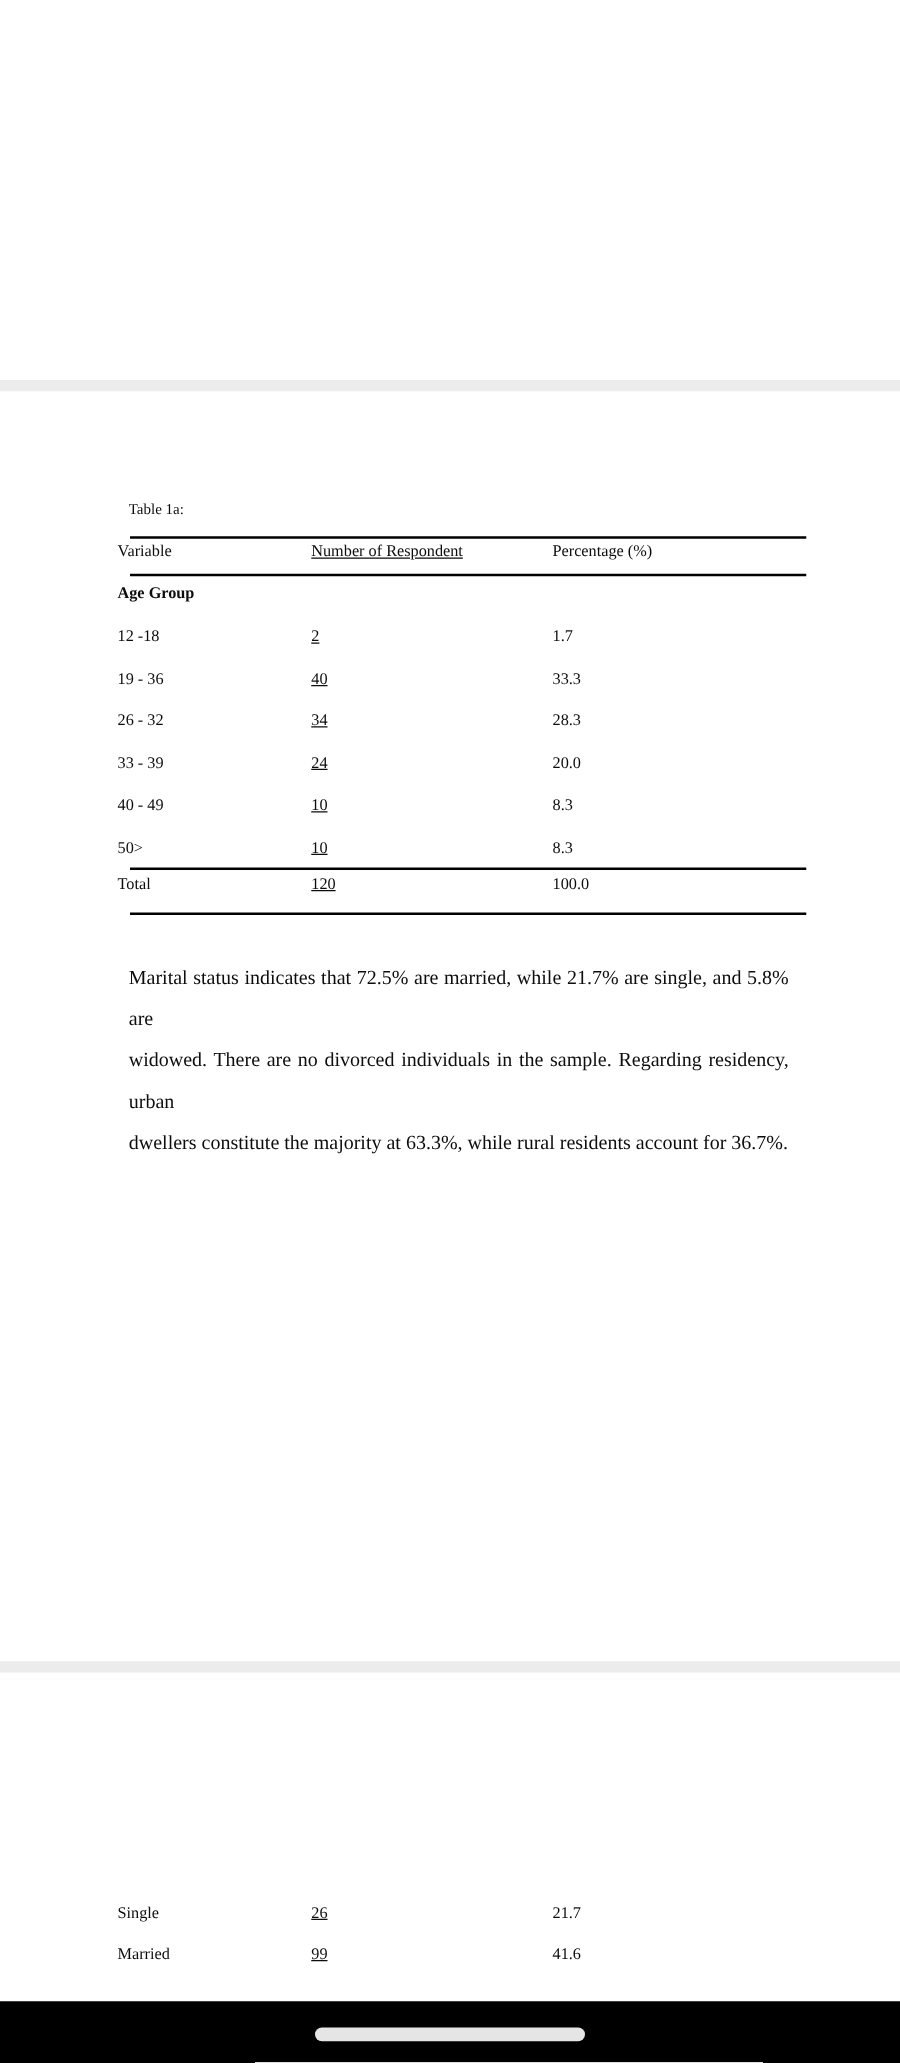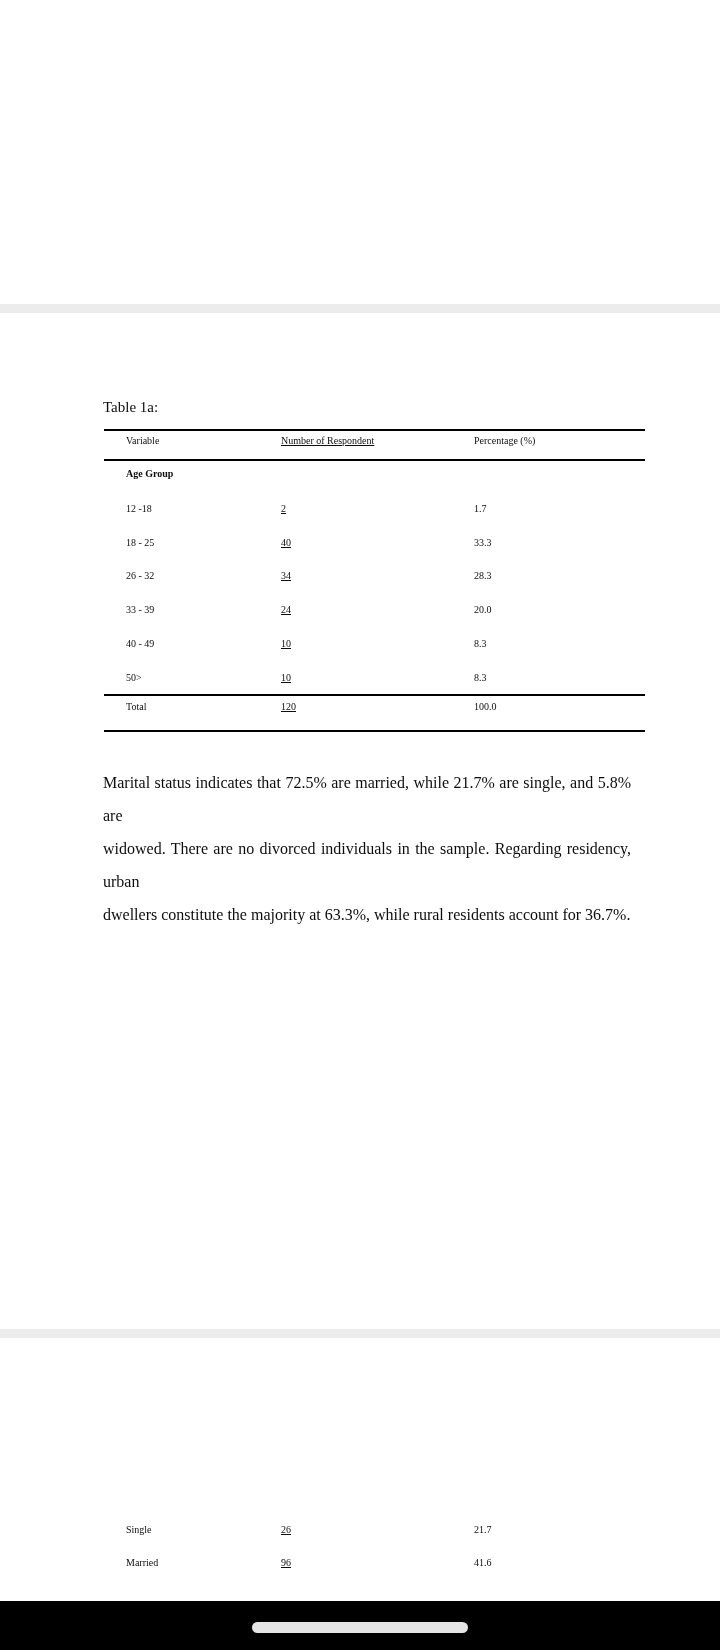--- a/index.html
+++ b/index.html
@@ -10,29 +10,29 @@
     overflow:hidden;
     font-family:"Liberation Serif","DejaVu Serif",serif;
     color:#0d0d0d;
   }
   .page-gap{
     position:absolute;left:0;width:720px;height:9px;
     background:#ececec;
   }
   .caption{
     position:absolute;left:103px;top:398px;
-    font-size:15px;line-height:18px;white-space:nowrap;
+    font-size:12px;line-height:18px;white-space:nowrap;
   }
   .hrule{
     position:absolute;left:104px;width:541px;height:2px;
     background:#000;
   }
   .trow{
-    position:absolute;left:120px;width:541px;height:18px;
-    font-size:10px;line-height:18px;
+    position:absolute;left:88px;width:541px;height:18px;
+    font-size:13px;line-height:18px;
   }
   .trow span{position:absolute;top:0;white-space:nowrap;}
   .c1{left:6px;}
   .c2{left:161px;text-decoration:underline;}
   .c3{left:354px;}
   .bold{font-weight:bold;}
   .para{
     position:absolute;left:103px;top:766px;width:528px;
     font-size:16px;line-height:33px;
   }
@@ -70,21 +70,21 @@
     <span class="c1 bold">Age Group</span>
   </div>
 
   <div class="trow" style="top:500px">
     <span class="c1">12 -18</span>
     <span class="c2">2</span>
     <span class="c3">1.7</span>
   </div>
 
   <div class="trow" style="top:534px">
-    <span class="c1">18 - 25</span>
+    <span class="c1">19 - 36</span>
     <span class="c2">40</span>
     <span class="c3">33.3</span>
   </div>
 
   <div class="trow" style="top:567px">
     <span class="c1">26 - 32</span>
     <span class="c2">34</span>
     <span class="c3">28.3</span>
   </div>
 
@@ -126,21 +126,21 @@
 
 
   <div class="trow" style="top:1521px">
     <span class="c1">Single</span>
     <span class="c2">26</span>
     <span class="c3">21.7</span>
   </div>
 
   <div class="trow" style="top:1554px">
     <span class="c1">Married</span>
-    <span class="c2">96</span>
+    <span class="c2">99</span>
     <span class="c3">41.6</span>
   </div>
 
 
   <div class="navbar">
     <div class="home-pill"></div>
   </div>
 
 </div>
 

